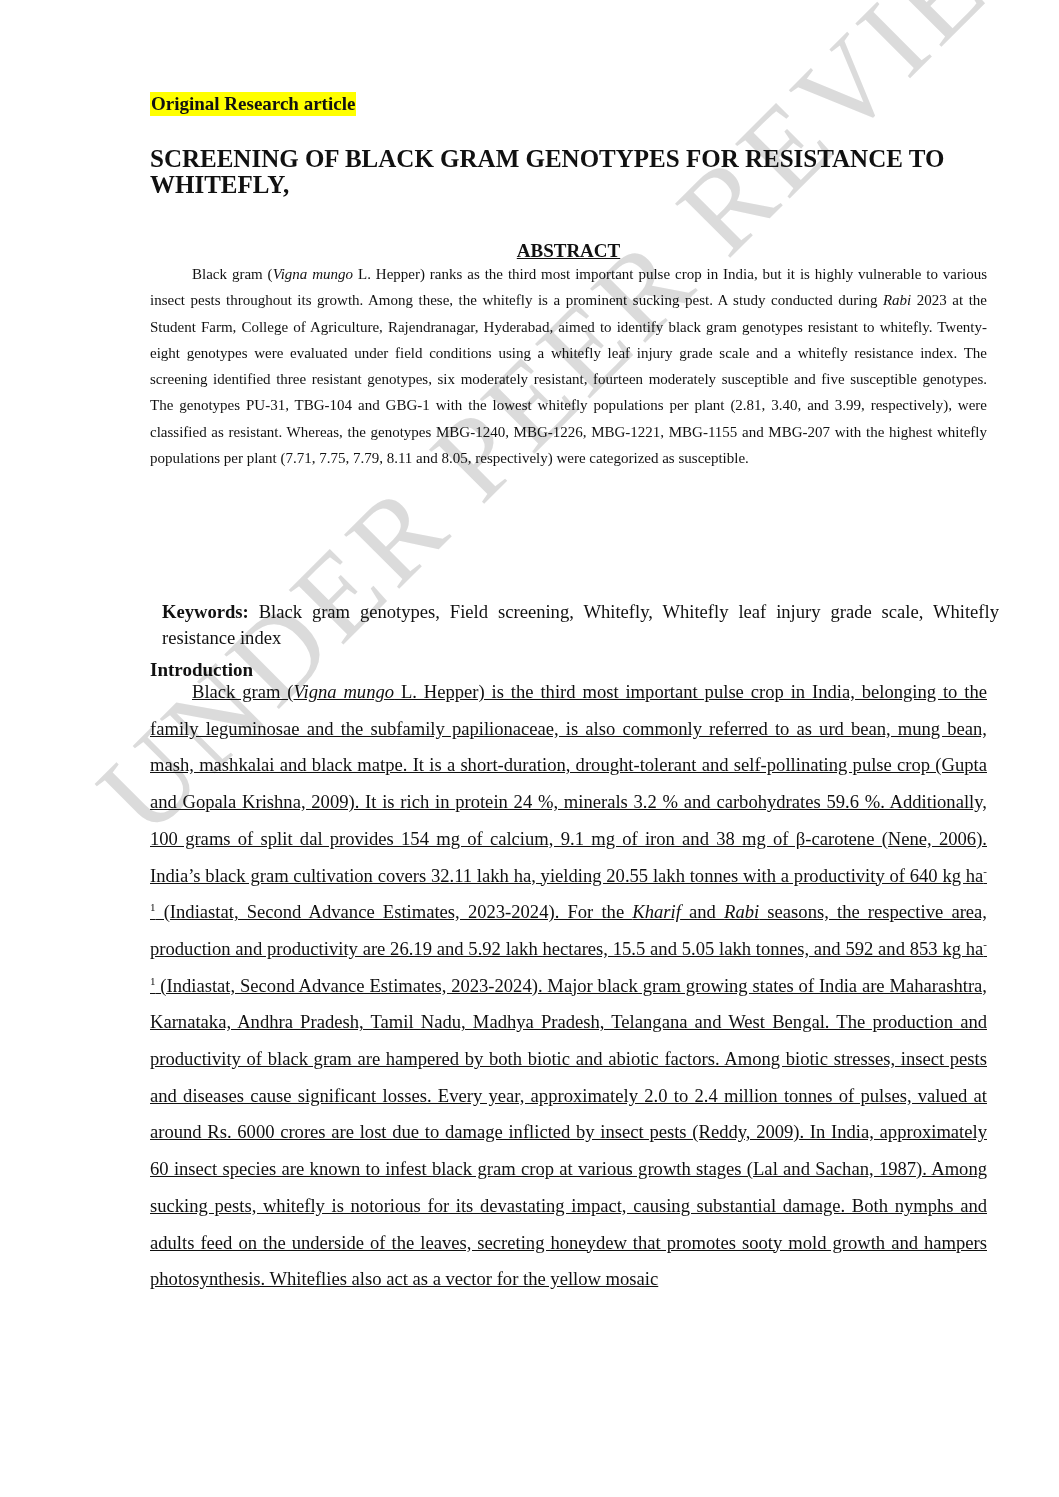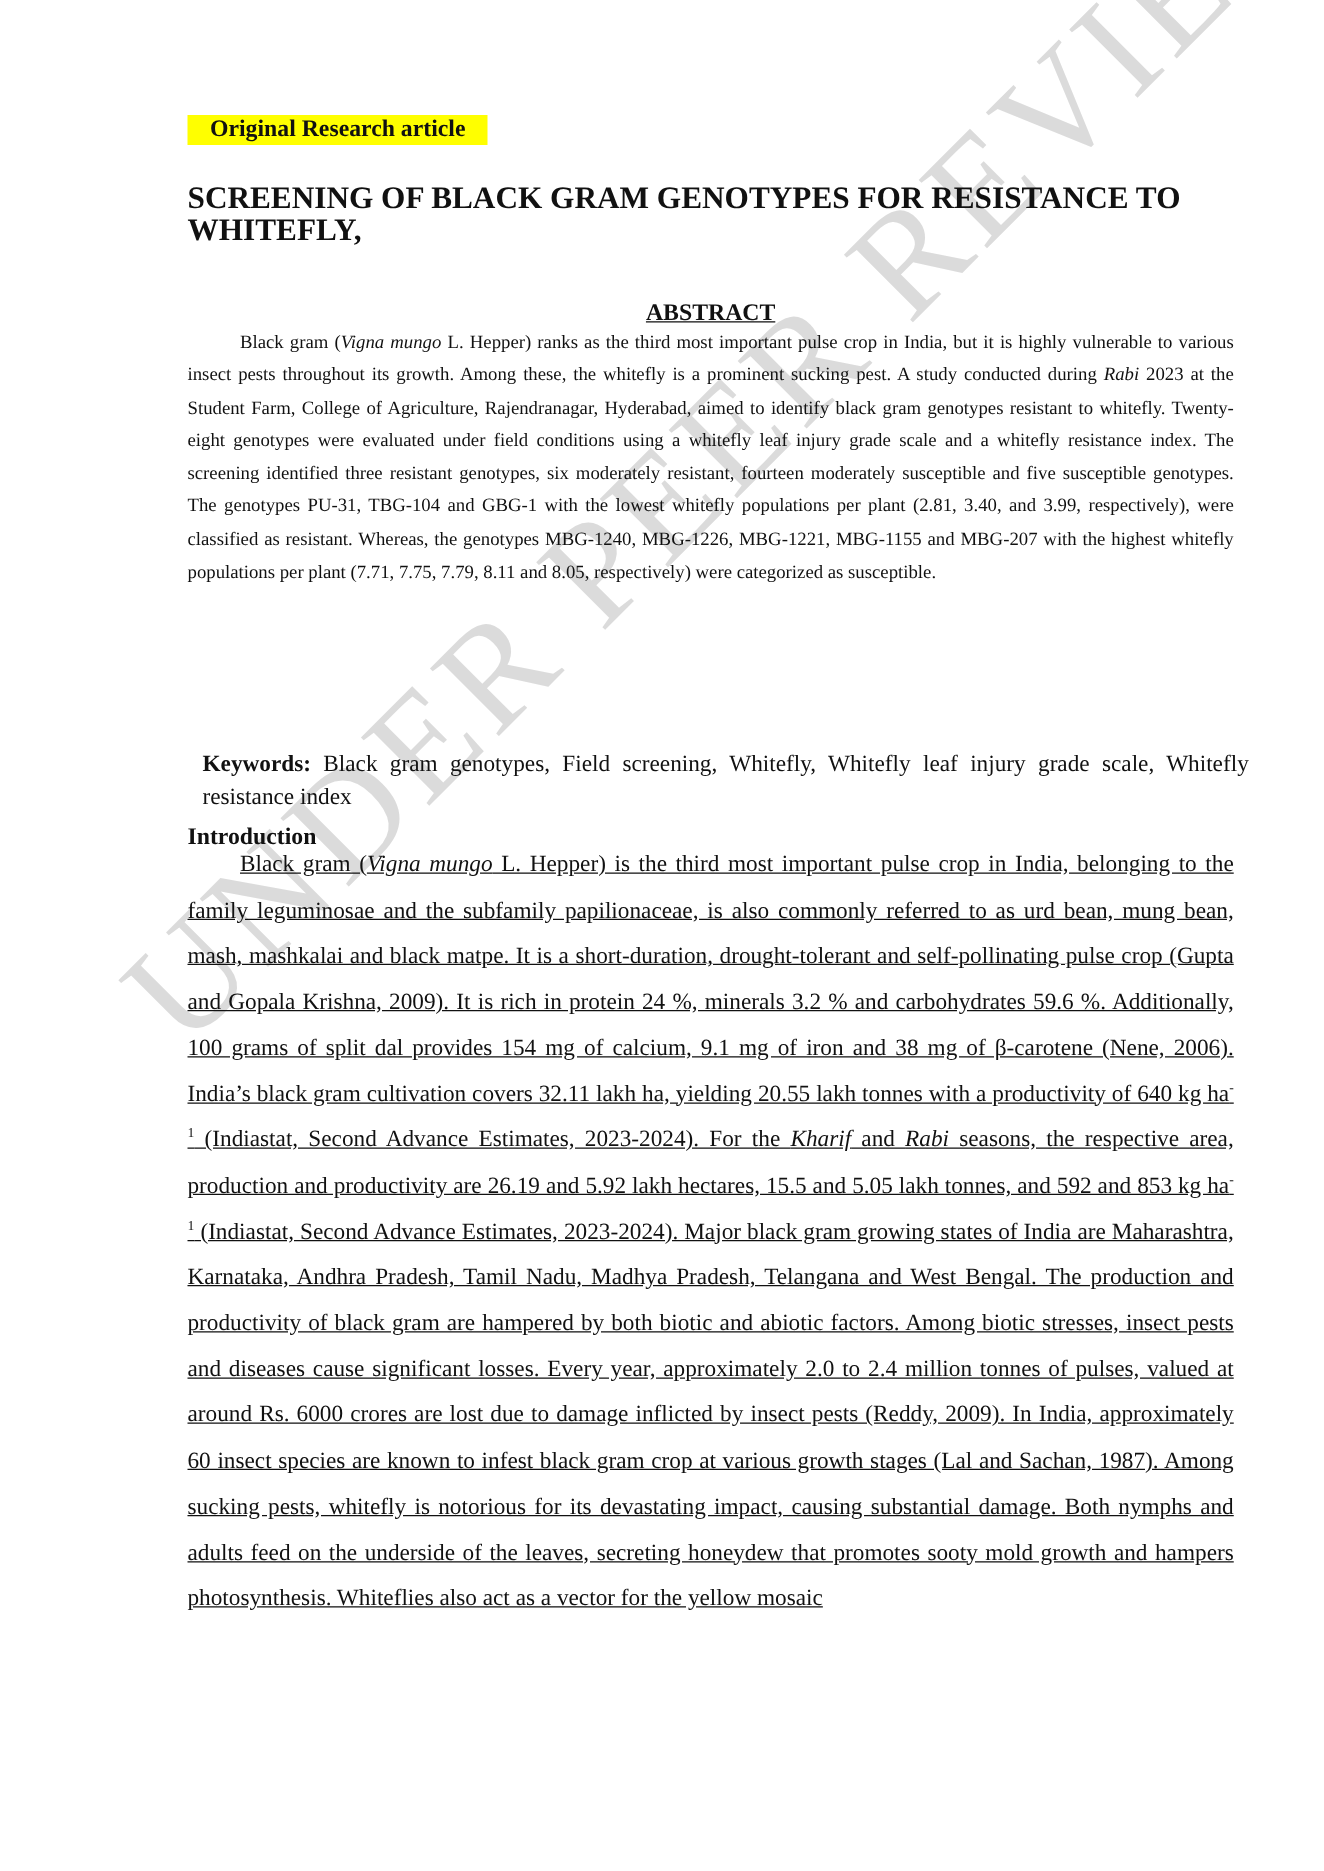--- a/index.html
+++ b/index.html
@@ -1,20 +1,20 @@
 <!DOCTYPE html>
 <html><head>
 <meta charset="utf-8">
 <style>
   html, body { margin: 0; padding: 0; background: #ffffff; }
   body { width: 1059px; height: 1497px; position: relative; overflow: hidden;
          font-family: "Liberation Serif", "DejaVu Serif", serif; color: #111; }
   .page { position: absolute; left: 150px; top: 0; width: 837px; }
   .tag { position: absolute; top: 92px; left: 0; font-weight: bold; font-size: 19px;
-         background: #ffff00; padding: 0 18px; line-height: 24px; }
+         background: #ffff00; padding: 0 1px; line-height: 24px; }
   .title { position: absolute; top: 146px; left: 0; width: 837px; text-align: left;
            font-weight: bold; font-size: 25px; line-height: 26px; }
   .title i { font-weight: normal; font-style: italic; }
   .abs-head { position: absolute; top: 240px; left: 0; width: 837px; text-align: center;
               font-weight: bold; font-size: 19px; text-decoration: underline; }
   .abstract { position: absolute; top: 261px; left: 0; width: 837px; font-size: 15px;
               line-height: 26.3px; text-align: justify; text-indent: 42px; margin: 0; }
   .keywords { position: absolute; top: 587px; left: 0; width: 837px; font-size: 18.6px;
               line-height: 26.3px; text-align: justify; margin: 12px; }
   .intro-head { position: absolute; top: 659px; left: 0; width: 837px; 

